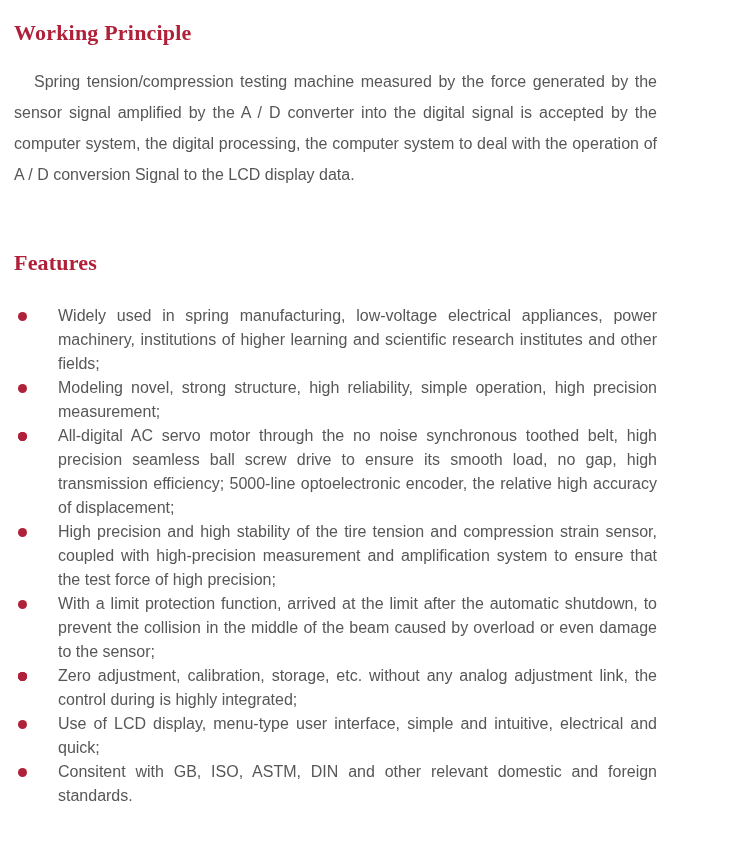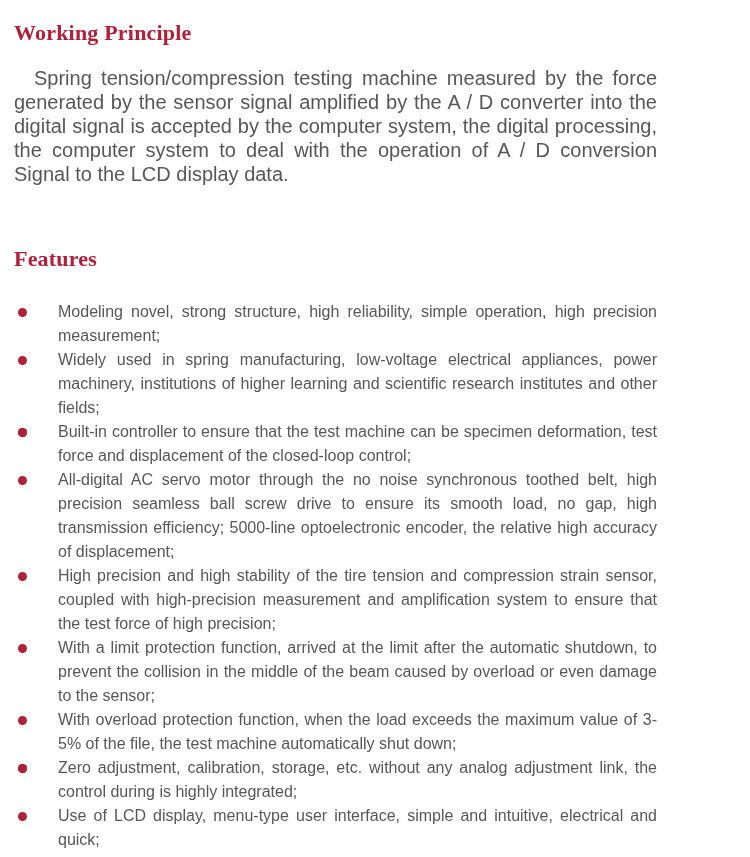--- a/index.html
+++ b/index.html
@@ -26,22 +26,22 @@
     line-height: 26px;
     color: #b02039;
     margin: 0;
     letter-spacing: 0.2px;
   }
   .intro-paragraph {
     margin: 20px 0 0 0;
     text-indent: 20px;
     text-align: justify;
     color: #575757;
-    font-size: 20px;
-    line-height: 24px;
+    font-size: 16px;
+    line-height: 31px;
   }
   .features-heading {
     margin-top: 60px;
   }
   .feature-list {
     list-style: none;
     margin: 28px 0 0 0;
     padding: 0;
   }
   .feature-item {
@@ -69,48 +69,43 @@
 
   <h2 class="section-heading">Working Principle</h2>
 
   <p class="intro-paragraph">Spring tension/compression testing machine measured by the force generated by the sensor signal amplified by the A / D converter into the digital signal is accepted by the computer system, the digital processing, the computer system to deal with the operation of A / D conversion Signal to the LCD display data.</p>
 
   <h2 class="section-heading features-heading">Features</h2>
 
   <ul class="feature-list">
     <li class="feature-item">
       <span class="bullet"></span>
+      <span>Widely used in spring manufacturing, low-voltage electrical appliances, power machinery, institutions of higher learning and scientific research institutes and other fields;</span>
+    </li>
+    <li class="feature-item">
+      <span class="bullet"></span>
       <span>Modeling novel, strong structure, high reliability, simple operation, high precision measurement;</span>
     </li>
     <li class="feature-item">
       <span class="bullet"></span>
-      <span>Widely used in spring manufacturing, low-voltage electrical appliances, power machinery, institutions of higher learning and scientific research institutes and other fields;</span>
-    </li>
-    <li class="feature-item">
-      <span class="bullet"></span>
-    </li>
-    <li class="feature-item">
-      <span class="bullet"></span>
-      <span>Built-in controller to ensure that the test machine can be specimen deformation, test force and displacement of the closed-loop control;</span>
     </li>
     <li class="feature-item">
       <span class="bullet"></span>
       <span>All-digital AC servo motor through the no noise synchronous toothed belt, high precision seamless ball screw drive to ensure its smooth load, no gap, high transmission efficiency; 5000-line optoelectronic encoder, the relative high accuracy of displacement;</span>
     </li>
     <li class="feature-item">
       <span class="bullet"></span>
       <span>High precision and high stability of the tire tension and compression strain sensor, coupled with high-precision measurement and amplification system to ensure that the test force of high precision;</span>
     </li>
     <li class="feature-item">
       <span class="bullet"></span>
       <span>With a limit protection function, arrived at the limit after the automatic shutdown, to prevent the collision in the middle of the beam caused by overload or even damage to the sensor;</span>
     </li>
     <li class="feature-item">
       <span class="bullet"></span>
-      <span>With overload protection function, when the load exceeds the maximum value of 3-5% of the file, the test machine automatically shut down;</span>
     </li>
     <li class="feature-item">
       <span class="bullet"></span>
     </li>
     <li class="feature-item">
       <span class="bullet"></span>
       <span>Zero adjustment, calibration, storage, etc. without any analog adjustment link, the control during is highly integrated;</span>
     </li>
     <li class="feature-item">
       <span class="bullet"></span>

